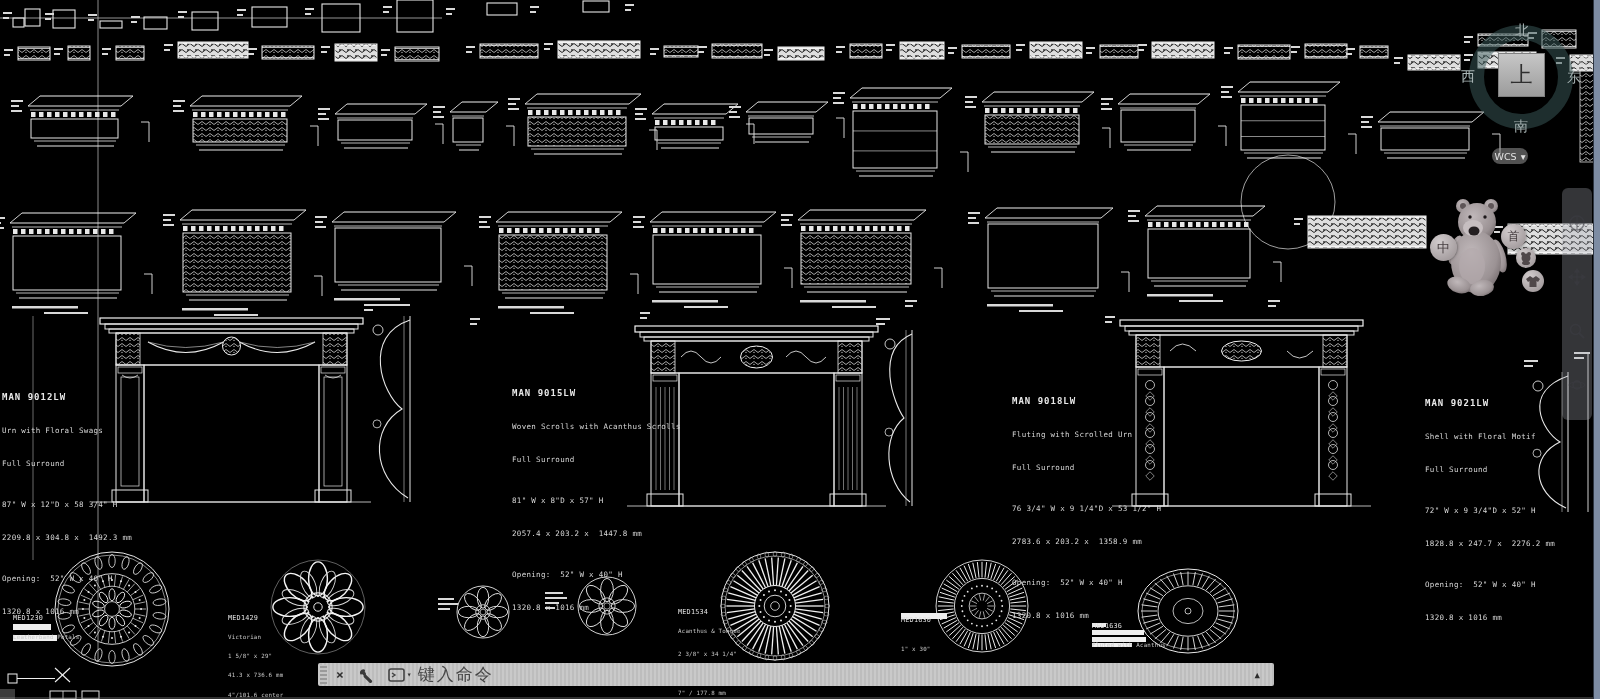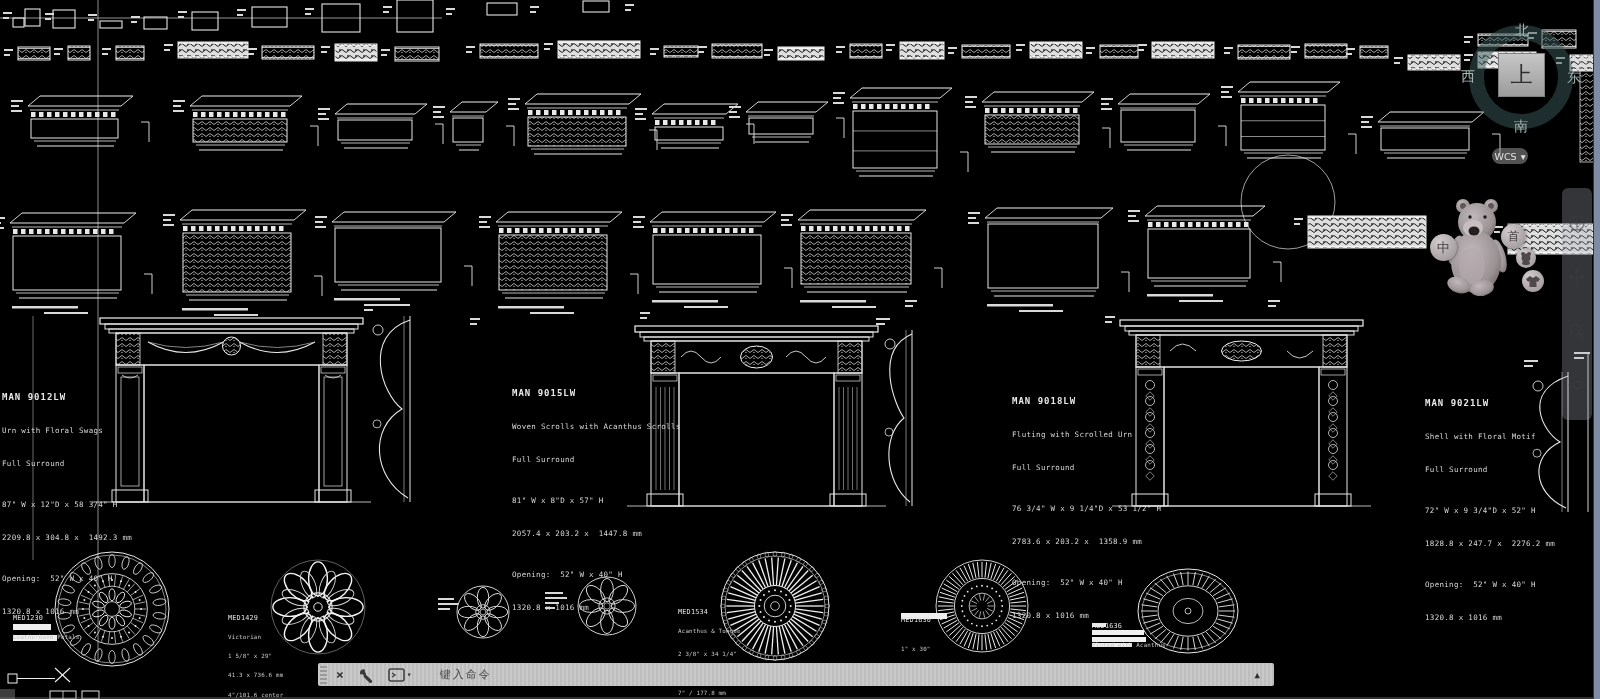--- a/index.html
+++ b/index.html
@@ -45,21 +45,21 @@
   .edgebar{position:absolute;left:1593px;top:0;width:7px;height:699px;background:#7d8ca3;border-left:1px solid #2e3642;}
   
   .cmdbar{position:absolute;left:318px;top:663px;width:956px;height:23px;border-radius:2px;
           background:repeating-linear-gradient(90deg,#c9c9c9 0 2px,#bdbdbd 2px 4px),linear-gradient(#cdcdcd,#b0b0b0);
           display:flex;align-items:center;color:#3a3a3a;}
   .cmd-grip{width:7px;height:19px;margin-left:2px;
             background:repeating-linear-gradient(0deg,#9a9a9a 0 2px,#c4c4c4 2px 4px);}
   .cmd-icon{font-size:13px;font-weight:bold;color:#2f2f2f;margin-left:9px;line-height:23px;}
   .cmd-box{margin-left:14px;display:flex;align-items:center;gap:2px;}
   .cmd-caret{font-size:8px;color:#333;}
-  .cmd-text{margin-left:28px;font-family:"DejaVu Sans",sans-serif;font-size:11px;color:#474747;letter-spacing:2px;}
+  .cmd-text{margin-left:6px;font-family:"DejaVu Sans",sans-serif;font-size:17px;color:#474747;letter-spacing:2px;}
   .cmd-up{position:absolute;right:14px;font-size:9px;color:#2c2c2c;}
 </style>
 </head>
 <body>
 
 <div class="stage">
 
   <svg id="lw" width="1600" height="699">
     <defs>
       <pattern id="orn" width="8" height="6" patternUnits="userSpaceOnUse">

